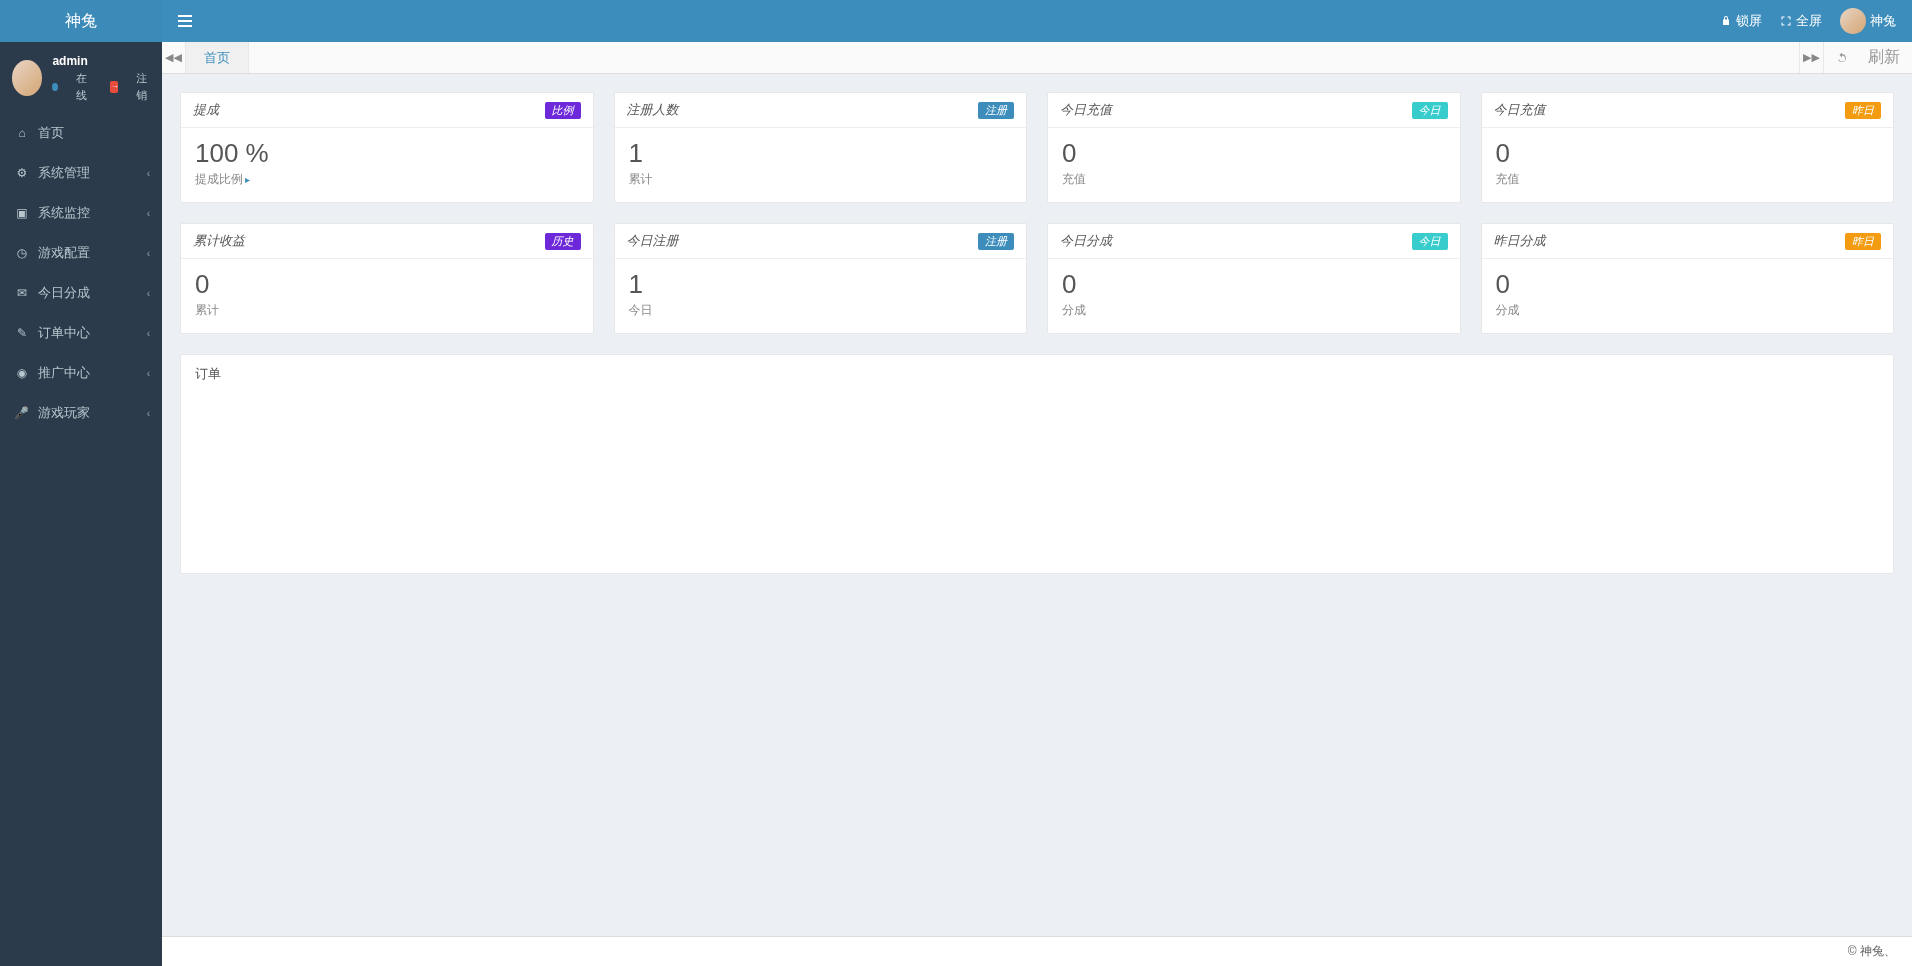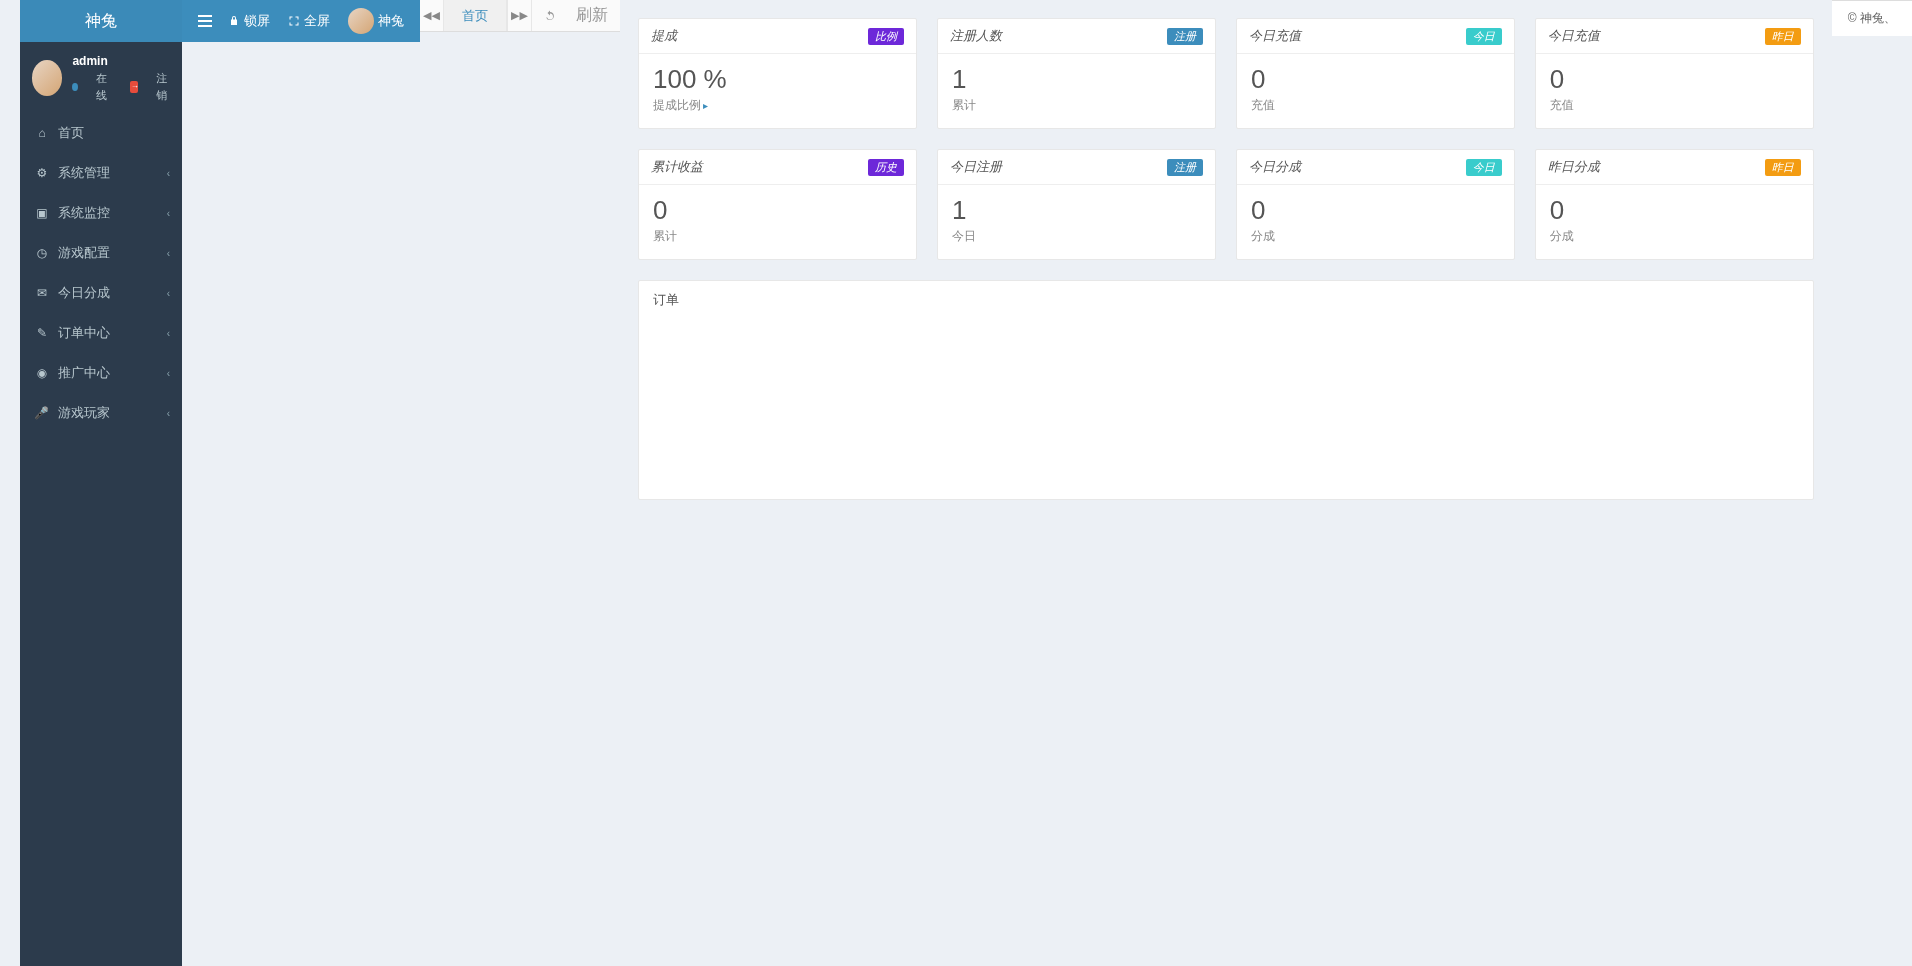--- a/index.html
+++ b/index.html
@@ -1,18 +1,18 @@
 <!DOCTYPE html>
 <html><head>
   <meta charset="utf-8">
   <style>
     * { margin: 0; padding: 0; box-sizing: border-box; }
     body { font-family: "Helvetica Neue", Arial, "Microsoft YaHei", sans-serif; font-size: 13px; background: #ecf0f5; color: #333; }
     
-    .wrapper { display: flex; min-height: 100vh; padding-left: 20px; }
+    .wrapper { display: flex; min-height: 100vh; }
     
     
     .sidebar { width: 162px; background: #2c3b4c; color: #fff; display: flex; flex-direction: column; }
     .logo { height: 42px; background: #3b8ab8; display: flex; align-items: center; justify-content: center; font-size: 16px; font-weight: normal; }
     
     .user-panel { padding: 10px 10px 10px 12px; display: flex; align-items: center; gap: 10px; }
     .user-avatar { width: 36px; height: 36px; border-radius: 50%; background: linear-gradient(135deg,#e8d5c4,#d4a574); display:inline-block; }
     .user-info { font-size: 12px; line-height: 1.5; }
     .user-name { font-weight: bold; }
     .user-status { display: flex; align-items: center; gap: 18px; font-size: 11px; color: #b8c7ce; }
@@ -20,21 +20,21 @@
     .logout-icon { display:inline-block; width:12px; height:12px; background:#e74c3c; border-radius:2px; position:relative; }
     .logout-icon::after { content:"→"; color:#fff; font-size:8px; position:absolute; left:1px; top:-1px; }
     .user-status a { color:#b8c7ce; text-decoration:none; }
     
     .nav-menu { list-style:none; flex:1; }
     .nav-item { display:flex; align-items:center; padding: 11px 14px; color:#b8c7ce; cursor:pointer; font-size:13px; position:relative; }
     .nav-icon { width:16px; display:inline-flex; align-items:center; justify-content:center; margin-right:8px; font-size:12px; }
     .nav-caret { position:absolute; right:12px; font-size:10px; color:#8aa4af; }
     
     
-    .main { flex:1; display:flex; flex-direction:row; }
+    .main { flex:1; display:flex; flex-direction:column; }
     .topbar { height:42px; background:#3c8dbc; display:flex; align-items:center; color:#fff; }
     .hamburger { padding:0 16px; cursor:pointer; height:42px; display:flex; align-items:center; }
     .hamburger-icon { display:inline-block; width:14px; height:2px; background:#fff; position:relative; }
     .hamburger-icon::before, .hamburger-icon::after { content:""; position:absolute; left:0; width:14px; height:2px; background:#fff; }
     .hamburger-icon::before { top:-5px; } .hamburger-icon::after { top:5px; }
     .topbar-right { margin-left:auto; display:flex; align-items:center; gap:18px; padding-right:16px; font-size:13px; }
     .top-link { display:flex; align-items:center; gap:4px; cursor:pointer; }
     .top-avatar { width:26px; height:26px; border-radius:50%; background:linear-gradient(135deg,#e8d5c4,#d4a574); }
     
     
@@ -58,21 +58,21 @@
     .card-body { padding:10px 14px 14px; }
     .big-num { font-size:26px; color:#555; font-weight:normal; line-height:1.2; }
     .sub-text { font-size:12px; color:#888; margin-top:2px; display:flex; align-items:center; gap:2px; }
     .tiny-icon { color:#3c8dbc; font-size:10px; }
     
     .order-panel { background:#fff; border:1px solid #e7e7e7; border-radius:2px; flex:0 0 auto; }
     .order-header { padding:10px 14px; font-size:13px; color:#555; }
     .order-body { min-height:180px; }
     
     
-    .footer { height:36px; border-top:1px solid #ddd; background:#fff; display:flex; align-items:center; justify-content:flex-end; padding:0 16px; font-size:12px; color:#666; }
+    .footer { height:30px; border-top:1px solid #ddd; background:#fff; display:flex; align-items:center; justify-content:flex-end; padding:0 16px; font-size:12px; color:#666; }
     
     
     .svg-ico { width:12px; height:12px; fill:currentColor; }
   </style>
 </head>
 <body>
 
 <div class="wrapper">
   <aside class="sidebar">
     <div class="logo">神兔</div>

